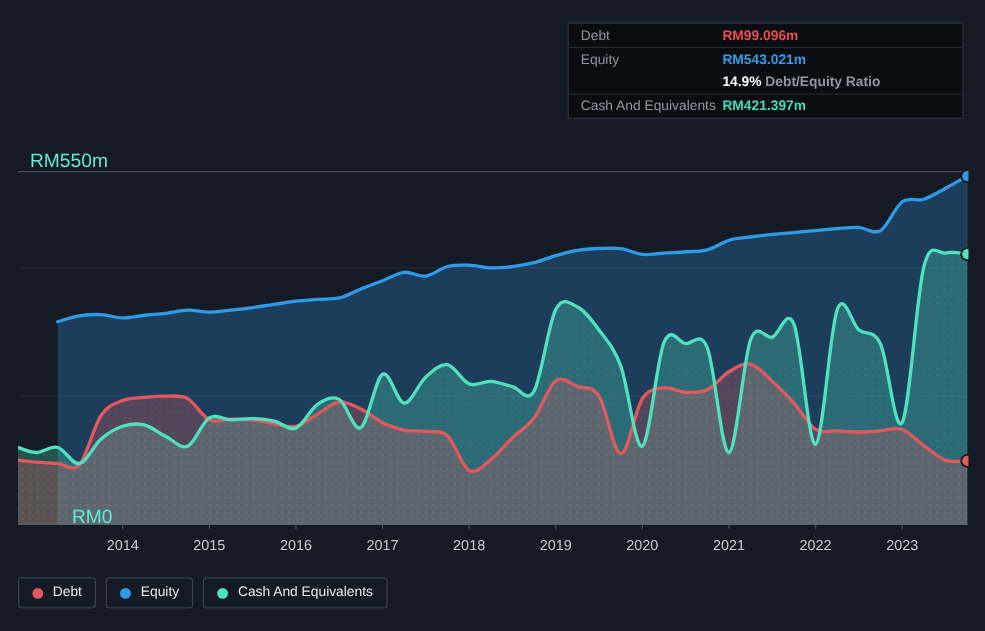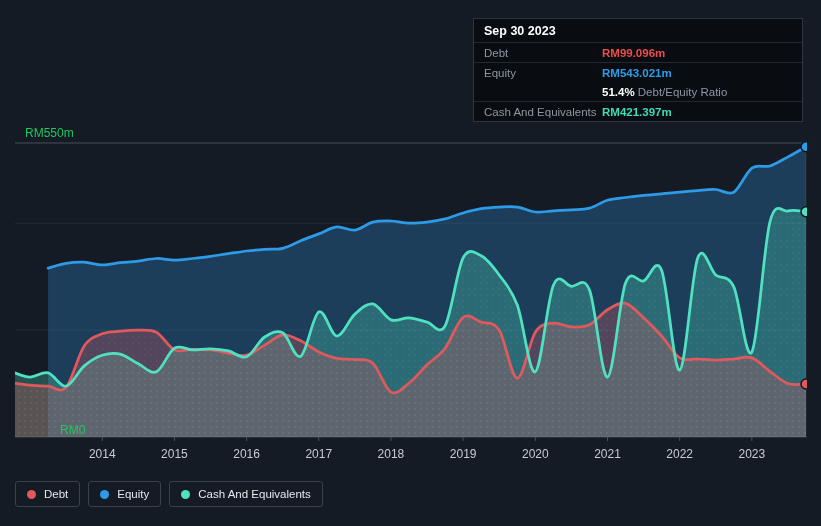--- a/index.html
+++ b/index.html
@@ -2,37 +2,37 @@
 <html><head>
 <meta charset="utf-8">
 <style>
   html,body{margin:0;padding:0}
   body{
     width:821px;height:526px;position:relative;overflow:hidden;
     background:#151b24;font-family:"Liberation Sans",sans-serif;
   }
   #chart{position:absolute;left:0;top:0}
   svg text{font-family:"Liberation Sans",sans-serif}
-  .ylabel{position:absolute;font-size:12px;color:#22c55e}
+  .ylabel{position:absolute;font-size:16px;color:#5eead4}
   .ylabel.top{left:25px;top:126px}
   .ylabel.bottom{left:60px;top:423px}
   .tooltip{
     position:absolute;left:473px;top:18px;width:330px;box-sizing:border-box;
     background:#090d12;border:1px solid #2d3540;z-index:5;
   }
   .tt-title{padding:5px 10px 4px;font-size:12.5px;font-weight:bold;color:#ffffff}
   .tt-row{display:flex;align-items:center;padding:2px 10px;font-size:11.5px;min-height:15px;border-top:1px solid #222932}
   .tt-row.ratio{border-top:none}
   .tt-label{width:118px;flex:none;color:#8d96a1}
   .tt-val{font-weight:bold}
   .v-debt{color:#f04b4b}
   .v-equity{color:#2e9de8}
   .v-cash{color:#3fdcba}
   .v-ratio b{color:#ffffff}
-  .v-ratio .muted{color:#8d96a1;font-weight:normal}
+  .v-ratio .muted{color:#8d96a1;font-weight:bold}
   .legend{position:absolute;left:15px;top:481px;display:flex;gap:8px;z-index:4}
   .legend-item{
     display:flex;align-items:center;gap:8px;padding:6px 11px;
     border:1px solid #39414c;border-radius:3px;background:#151b24;
     font-size:11.5px;color:#e4e8ec;cursor:pointer;
   }
   .legend-dot{width:9px;height:9px;border-radius:50%;flex:none}
 </style>
 </head>
 <body>
@@ -83,32 +83,31 @@
       <circle cx="806" cy="146.73059272727272" r="5" fill="#2d9be8" stroke="#10151c" stroke-width="1.5"></circle>
       <circle cx="806" cy="384.02868363636367" r="5" fill="#e2595d" stroke="#10151c" stroke-width="1.5"></circle>
       <circle cx="806" cy="211.74414909090908" r="5" fill="#50e2c0" stroke="#10151c" stroke-width="1.5"></circle>
     </g>
   </svg>
 
 <div class="ylabel top">RM550m</div>
 <div class="ylabel bottom">RM0</div>
 
 <div class="tooltip">
-  <div class="tt-title">Sep 30 2023</div>
   <div class="tt-row">
     <span class="tt-label">Debt</span>
     <span class="tt-val v-debt">RM99.096m</span>
   </div>
   <div class="tt-row">
     <span class="tt-label">Equity</span>
     <span class="tt-val v-equity">RM543.021m</span>
   </div>
   <div class="tt-row ratio">
     <span class="tt-label"></span>
-    <span class="tt-val v-ratio"><b>51.4%</b><span class="muted"> Debt/Equity Ratio</span></span>
+    <span class="tt-val v-ratio"><b>14.9%</b><span class="muted"> Debt/Equity Ratio</span></span>
   </div>
   <div class="tt-row">
     <span class="tt-label">Cash And Equivalents</span>
     <span class="tt-val v-cash">RM421.397m</span>
   </div>
 </div>
 
 <div class="legend">
   <div class="legend-item">
     <span class="legend-dot" style="background: rgb(226, 89, 93);"></span>

